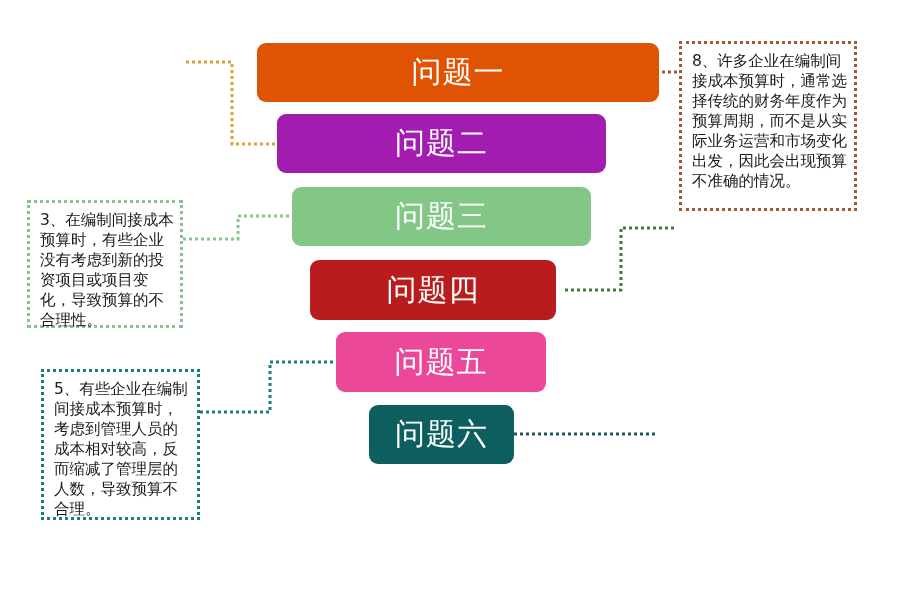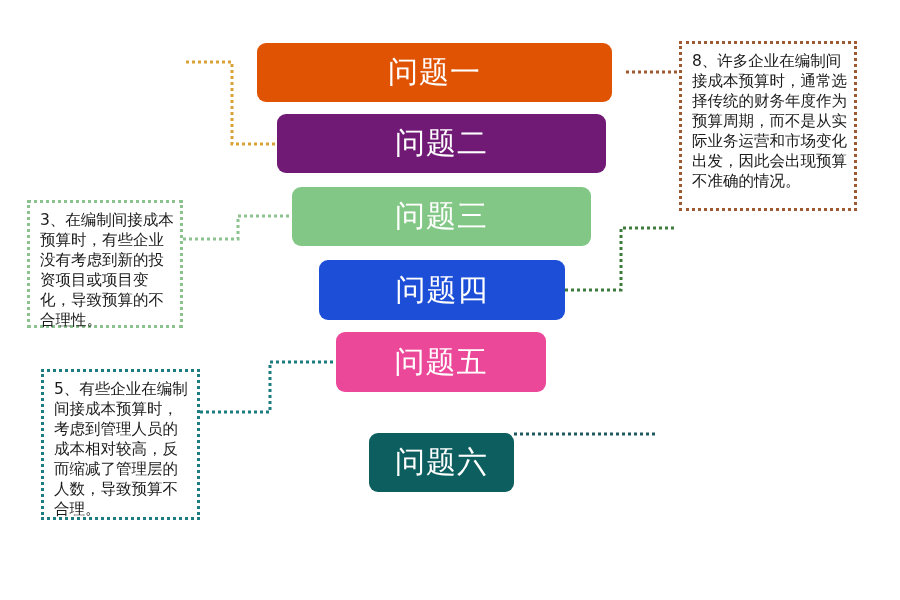--- a/index.html
+++ b/index.html
@@ -33,36 +33,36 @@
 
     <polyline points="183,239 238,239 238,216 293,216" fill="none" stroke="#8BC28E" stroke-width="3" stroke-dasharray="3,3"></polyline>
 
     <polyline points="565,290 621,290 621,228 676,228" fill="none" stroke="#3E7C3E" stroke-width="3" stroke-dasharray="3,3"></polyline>
 
     <polyline points="200,412 270,412 270,362 337,362" fill="none" stroke="#1D7C80" stroke-width="3" stroke-dasharray="3,3"></polyline>
 
     <polyline points="514,434 658,434" fill="none" stroke="#1F5B5E" stroke-width="3" stroke-dasharray="3,3"></polyline>
   </svg>
 
-  <div class="bar" style="left:257px;top:43px;width:355px;height:59px;background:#E05302;">
+  <div class="bar" style="left:257px;top:43px;width:402px;height:59px;background:#E05302;">
     <span>问题一</span>
   </div>
-  <div class="bar" style="left:277px;top:114px;width:329px;height:59px;background:#701a75;text-align:right;">
+  <div class="bar" style="left:277px;top:114px;width:329px;height:59px;background:#a21caf;text-align:right;">
     <span>问题二</span>
   </div>
   <div class="bar" style="left:292px;top:187px;width:299px;height:59px;background:#82C785;">
     <span>问题三</span>
   </div>
-  <div class="bar" style="left:319px;top:260px;width:246px;height:60px;background:#1d4ed8;">
+  <div class="bar" style="left:310px;top:260px;width:246px;height:60px;background:#b91c1c;">
     <span>问题四</span>
   </div>
   <div class="bar" style="left:336px;top:332px;width:210px;height:60px;background:#ec4899;">
     <span>问题五</span>
   </div>
-  <div class="bar" style="left:369px;top:405px;width:145px;height:59px;background:#0C5E5F;margin-top:28px;">
+  <div class="bar" style="left:369px;top:405px;width:145px;height:59px;background:#0C5E5F;">
     <span>问题六</span>
   </div>
 
   <div class="note" style="left:679px;top:41px;width:178px;height:170px;border-color:#9E5A32;">
     <span>8、许多企业在编制间接成本预算时，通常选择传统的财务年度作为预算周期，而不是从实际业务运营和市场变化出发，因此会出现预算不准确的情况。</span>
   </div>
   <div class="note" style="left:27px;top:200px;width:156px;height:128px;border-color:#8BC28E;">
     <span>3、在编制间接成本预算时，有些企业没有考虑到新的投资项目或项目变化，导致预算的不合理性。</span>
   </div>
   <div class="note" style="left:41px;top:369px;width:159px;height:151px;border-color:#1D7C80;">

